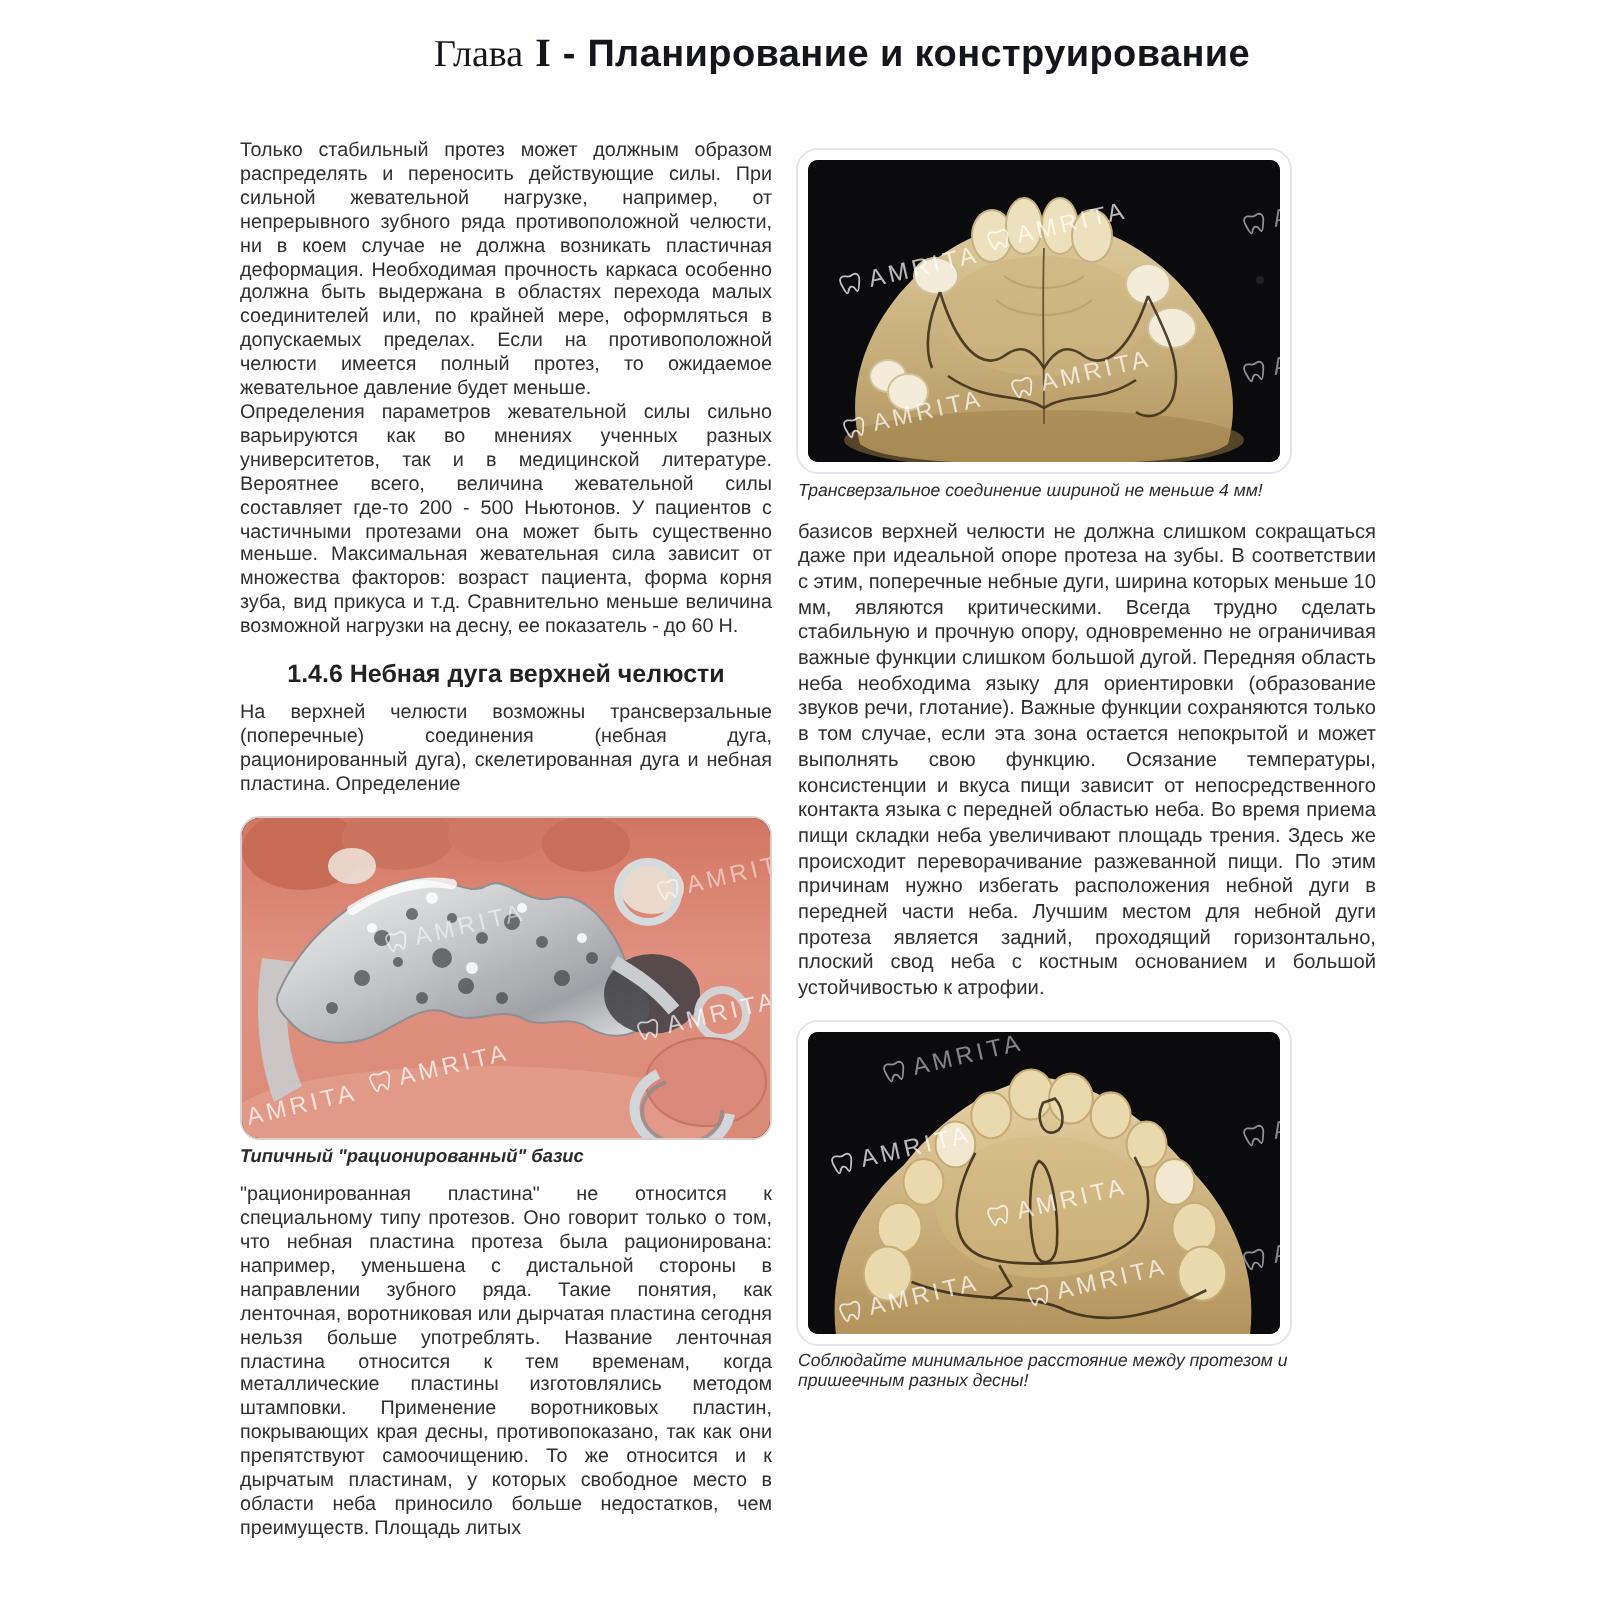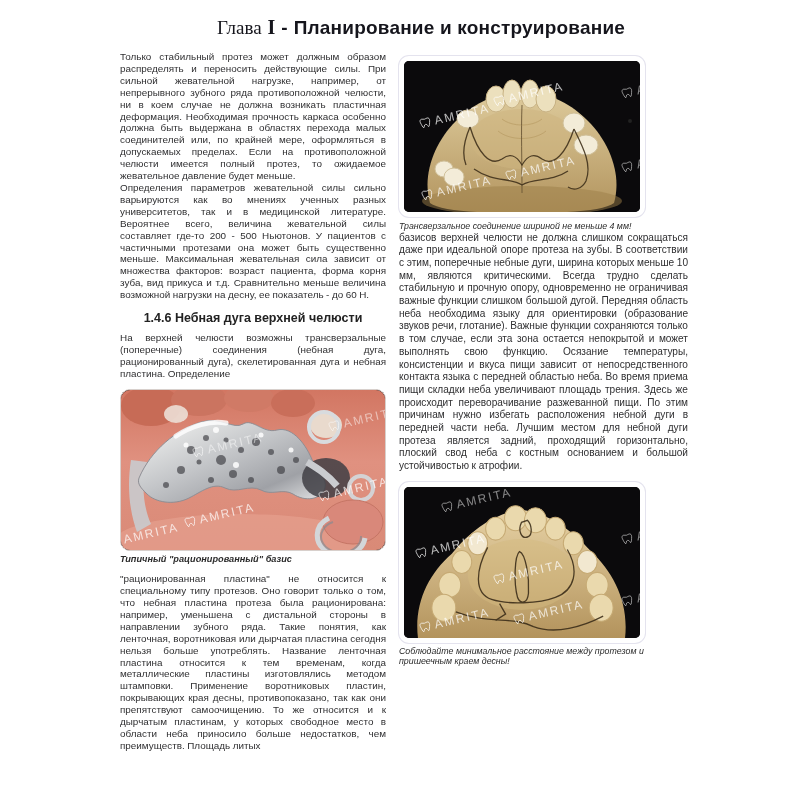--- a/index.html
+++ b/index.html
@@ -5,36 +5,36 @@
   html,body{margin:0;padding:0;background:#ffffff;}
   .page{position:relative;width:810px;height:810px;background:#ffffff;overflow:hidden;
         font-family:"Liberation Sans",sans-serif;color:#2e2e2e;}
   
   .header{position:absolute;top:16px;left:16px;width:100%;text-align:center;color:#15151c;white-space:nowrap;}
   .ch-word{font-family:"Liberation Serif",serif;font-size:19px;font-weight:400;}
   .ch-num{font-family:"Liberation Serif",serif;font-size:20px;font-weight:700;margin-left:6px;}
   .ch-dash{font-size:19px;font-weight:700;margin-left:6px;}
   .ch-title{font-size:19px;font-weight:700;margin-left:6px;letter-spacing:.2px;}
   
-  .col{position:absolute;top:51px;}
+  .col{position:absolute;top:70px;}
   .col-left{left:120px;width:266px;}
   .col-right{left:399px;width:289px;}
   .body-text{margin:0;text-align:justify;font-size:9.9px;line-height:11.9px;color:#2f2f31;word-spacing:-0.2px;}
   .col-right .body-text{font-size:10.1px;line-height:12.7px;}
   .section-heading{margin:10px 0 7px 0;font-size:12.5px;font-weight:700;color:#222;text-align:center;}
   .caption{margin:3px 0 0 0;font-size:8.8px;line-height:10.5px;font-style:italic;color:#2b2b2b;}
   .caption-bold{font-weight:700;font-size:9.2px;}
   
   figure{margin:0;padding:0;}
   .photo{position:relative;overflow:hidden;border-radius:10px;background:#0b0a0c;}
   .photo-left{width:264px;height:160px;margin-top:9px;border:1px solid #d8d0cc;}
   .photo-right{width:236px;height:151px;border:5px solid #ffffff;box-shadow:0 0 0 1px #e4e3ee;}
   .photo-top{margin:5px 0 4px 0;}
   .photo-bottom{margin:9px 0 0 0;}
-  .mt10{}
+  .mt10{margin-top:10px;}
   .p-after-cap{margin-top:9px;}
   
   .wm{position:absolute;display:flex;align-items:center;gap:3px;transform:rotate(-13deg);
       color:rgba(255,255,255,0.72);font-size:12px;font-weight:500;letter-spacing:2px;white-space:nowrap;
       pointer-events:none;}
   .wm svg{flex:0 0 auto;}
   .wm-dim{color:rgba(255,255,255,0.5);}
 </style>
 </head>
 <body>
@@ -295,16 +295,16 @@
           </svg>
           <span>AMRITA</span>
         </span>
       <span class="wm wm-dim" style="left:216px;top:100px;">
           <svg width="13" height="13" viewBox="0 0 16 16">
             <path d="M4.5 2.2C2.6 2.2 1.6 4 2.2 6.2 2.8 8.4 3.8 13 4.9 13 5.9 13 5.6 9.5 8 9.5 10.4 9.5 10.1 13 11.1 13 12.2 13 13.2 8.4 13.8 6.2 14.4 4 13.4 2.2 11.5 2.2 10 2.2 9.5 3 8 3 6.5 3 6 2.2 4.5 2.2Z" fill="none" stroke="rgba(255,255,255,0.55)" stroke-width="1.1"></path>
           </svg>
           <span>AMRITA</span>
         </span>
     </figure>
-    <figcaption class="caption">Соблюдайте минимальное расстояние между протезом и пришеечным краем десны!</figcaption>
+    <figcaption class="caption">Соблюдайте минимальное расстояние между протезом и пришеечным разных десны!</figcaption>
 
   </div>
 </div>
 
 </body></html>

